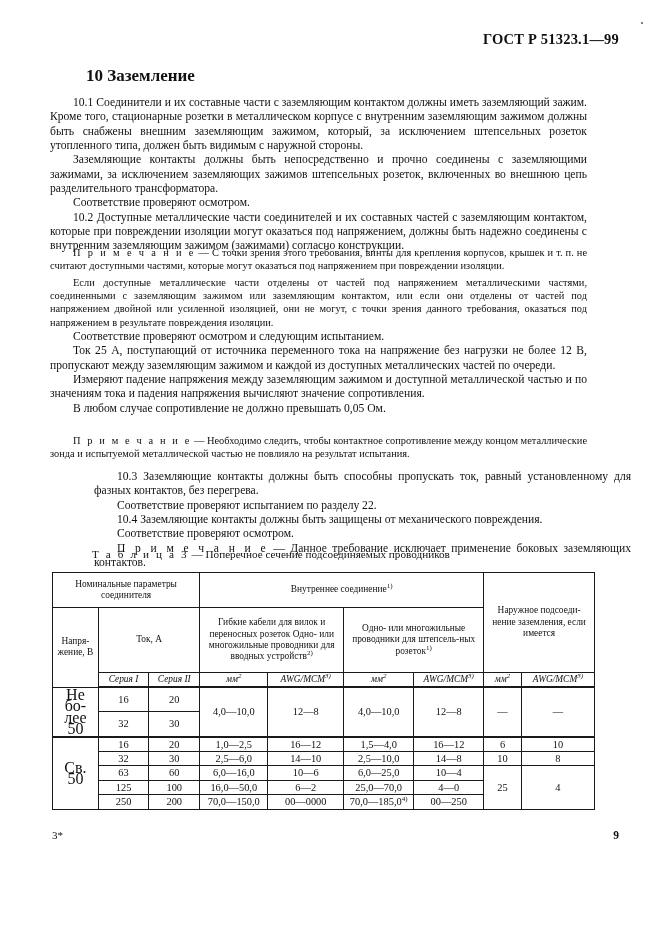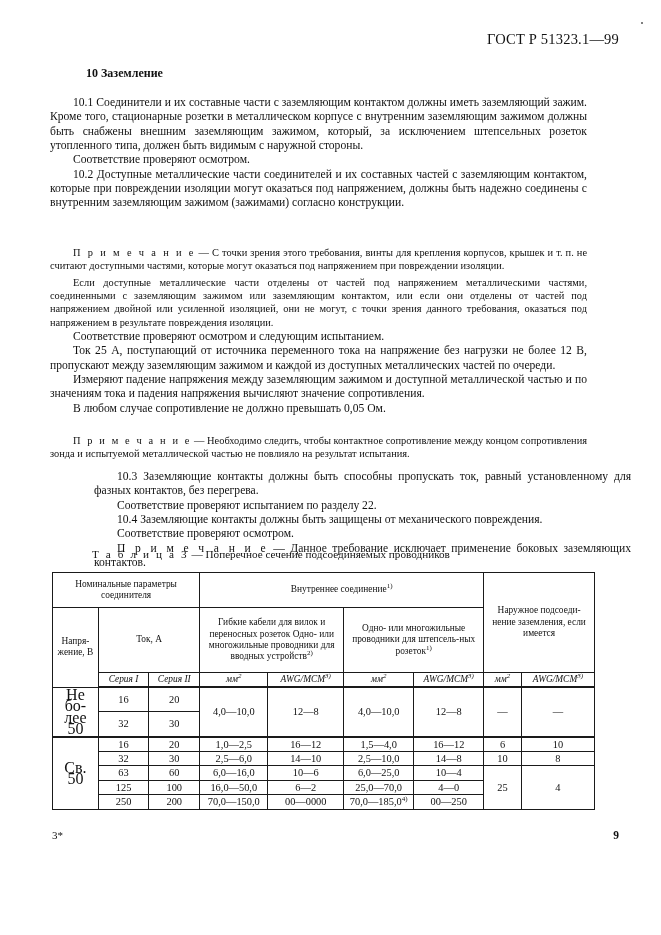--- a/index.html
+++ b/index.html
@@ -28,29 +28,29 @@
     width: 2px;
     height: 2px;
     background: #555;
     border-radius: 50%;
   }
   .std-header {
     position: absolute;
     right: 42px;
     top: 31px;
     font-size: 14.5px;
-    font-weight: normal;
+    font-weight: bold;
     letter-spacing: 0.2px;
     white-space: nowrap;
   }
   .section-title {
     position: absolute;
     left: 86px;
     top: 66px;
-    font-size: 12px;
+    font-size: 17px;
     font-weight: bold;
   }
   .body-block {
     position: absolute;
     left: 50px;
     width: 537px;
     font-size: 11.6px;
     line-height: 14.35px;
     text-align: justify;
     text-justify: inter-word;
@@ -126,41 +126,42 @@
 <div class="page">
 
   <div class="dot-tr"></div>
 
   <div class="std-header">ГОСТ Р 51323.1—99</div>
 
   <div class="section-title">10 Заземление</div>
 
   <div class="body-block" style="top:96px;">
     <p>10.1 Соединители и их составные части с заземляющим контактом должны иметь заземляющий зажим. Кроме того, стационарные розетки в металлическом корпусе с внутренним заземляющим зажимом должны быть снабжены внешним заземляющим зажимом, который, за исключением штепсельных розеток утопленного типа, должен быть видимым с наружной стороны.</p>
+    <p>Заземляющие контакты должны быть непосредственно и прочно соединены с заземляющими зажимами, за исключением заземляющих зажимов штепсельных розеток, включенных во внешнюю цепь разделительного трансформатора.</p>
     <p>Соответствие проверяют осмотром.</p>
     <p>10.2 Доступные металлические части соединителей и их составных частей с заземляющим контактом, которые при повреждении изоляции могут оказаться под напряжением, должны быть надежно соединены с внутренним заземляющим зажимом (зажимами) согласно конструкции.</p>
   </div>
 
   <div class="body-block note" style="top:246px;">
     <p><span class="sp">П р и м е ч а н и е</span><span> — С точки зрения этого требования, винты для крепления корпусов, крышек и т. п. не считают доступными частями, которые могут оказаться под напряжением при повреждении изоляции.</span></p>
   </div>
 
   <div class="body-block note" style="top:276px;">
     <p>Если доступные металлические части отделены от частей под напряжением металлическими частями, соединенными с заземляющим зажимом или заземляющим контактом, или если они отделены от частей под напряжением двойной или усиленной изоляцией, они не могут, с точки зрения данного требования, оказаться под напряжением в результате повреждения изоляции.</p>
   </div>
 
   <div class="body-block" style="top:330px;">
     <p>Соответствие проверяют осмотром и следующим испытанием.</p>
     <p>Ток 25 А, поступающий от источника переменного тока на напряжение без нагрузки не более 12 В, пропускают между заземляющим зажимом и каждой из доступных металлических частей по очереди.</p>
     <p>Измеряют падение напряжения между заземляющим зажимом и доступной металлической частью и по значениям тока и падения напряжения вычисляют значение сопротивления.</p>
     <p>В любом случае сопротивление не должно превышать 0,05 Ом.</p>
   </div>
 
   <div class="body-block note" style="top:434px;">
-    <p><span class="sp">П р и м е ч а н и е</span><span> — Необходимо следить, чтобы контактное сопротивление между концом сопротивления зонда и испытуемой металлической частью не повлияло на результат испытания.</span></p>
+    <p><span class="sp">П р и м е ч а н и е</span><span> — Необходимо следить, чтобы контактное сопротивление между концом металлические зонда и испытуемой металлической частью не повлияло на результат испытания.</span></p>
   </div>
 
   <div class="body-block" style="top:470px;margin-left:44px;">
     <p>10.3 Заземляющие контакты должны быть способны пропускать ток, равный установленному для фазных контактов, без перегрева.</p>
     <p>Соответствие проверяют испытанием по разделу 22.</p>
     <p>10.4 Заземляющие контакты должны быть защищены от механического повреждения.</p>
     <p>Соответствие проверяют осмотром.</p>
     <p><span class="sp">П р и м е ч а н и е</span><span> — Данное требование исключает применение боковых заземляющих контактов.</span></p>
   </div>
 

